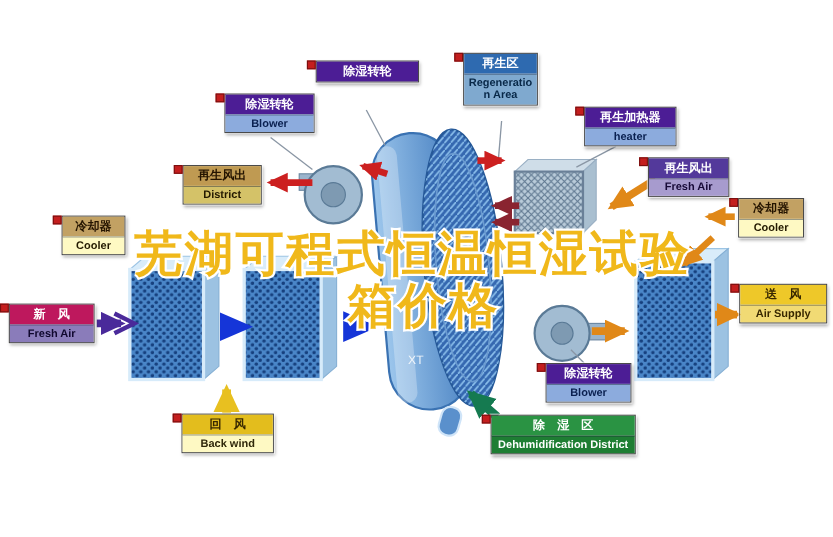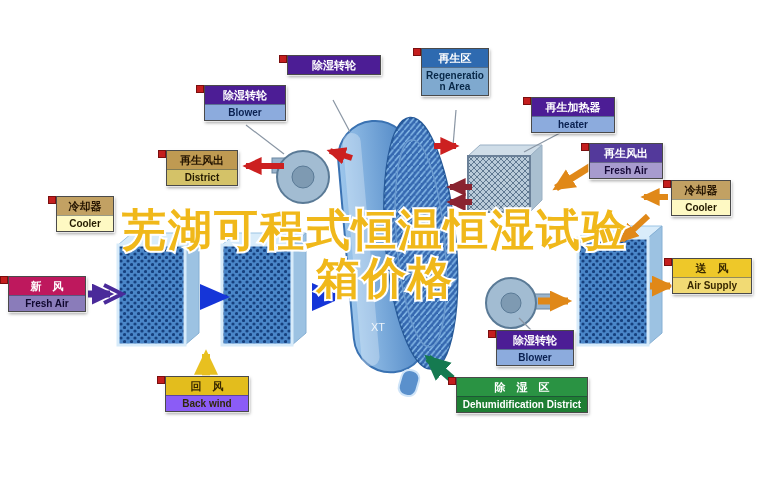--- a/index.html
+++ b/index.html
@@ -23,21 +23,21 @@
   .lbl .en{display:block;padding:2px 2px;font-size:10px;font-weight:bold;border-top:1px solid rgba(30,40,60,.45);}
   .wrap-hard .en{word-break:break-all;}
   
   .c-blue .zh{background:#4c1d95;color:#fff}        .c-blue .en{background:#8cabdd;color:#0a2050}
   .c-teal .zh{background:#2e6ab0;color:#fff}        .c-teal .en{background:#7fa9cf;color:#082848}
   .c-gold .zh{background:#bf9a52;color:#241400}     .c-gold .en{background:#d4c268;color:#241a00}
   .c-tan  .zh{background:#c2a163;color:#241400}     .c-tan  .en{background:#fef9c3;color:#241a00}
   .c-purple .zh{background:#53399b;color:#fff}      .c-purple .en{background:#a79bce;color:#170a38}
   .c-indigo .zh{background:#be185d;color:#fff}      .c-indigo .en{background:#8a7cba;color:#10082e}
   .c-yellow .zh{background:#eec829;color:#382800}   .c-yellow .en{background:#f1da74;color:#382800}
-  .c-backwind .zh{background:#e3bd1d;color:#382800} .c-backwind .en{background:#8b5cf6;color:#30280a}
+  .c-backwind .zh{background:#e3bd1d;color:#382800} .c-backwind .en{background:#fef9c3;color:#30280a}
   .c-green .zh{background:#2a9343;color:#fff}       .c-green .en{background:#1e7e33;color:#fff}
 </style>
 </head>
 <body>
 
 <div class="canvas">
 
   <svg width="757" height="488" viewBox="0 0 757 488">
     <defs>
       <pattern id="dots" patternUnits="userSpaceOnUse" width="7" height="7">
@@ -199,21 +199,21 @@
   <div class="lbl c-backwind" style="left:165px;top:376px;width:82px">
     <span class="zh">回　风</span>
     <span class="en">Back wind</span>
   </div>
 
   <div class="lbl c-blue" style="left:496px;top:330px;width:76px">
     <span class="zh">除湿转轮</span>
     <span class="en">Blower</span>
   </div>
 
-  <div class="lbl c-green" style="left:456px;top:377px;width:130px">
+  <div class="lbl c-green" style="left:446px;top:377px;width:130px">
     <span class="zh">除　湿　区</span>
     <span class="en">Dehumidification District</span>
   </div>
 
   <svg class="wm" width="757" height="488" viewBox="0 0 757 488" style="z-index:9">
     <text x="375" y="245" text-anchor="middle" font-size="44" stroke="#ffffff" stroke-width="4" style="font-weight:bold;font-family:'Liberation Sans','DejaVu Sans',sans-serif;paint-order:stroke;letter-spacing:2px" fill="#f0b81a">芜湖可程式恒温恒湿试验</text>
     <text x="385" y="293" text-anchor="middle" font-size="44" stroke="#ffffff" stroke-width="4" style="font-weight:bold;font-family:'Liberation Sans','DejaVu Sans',sans-serif;paint-order:stroke;letter-spacing:2px" fill="#f0b81a">箱价格</text>
   </svg>
 
 </div>

